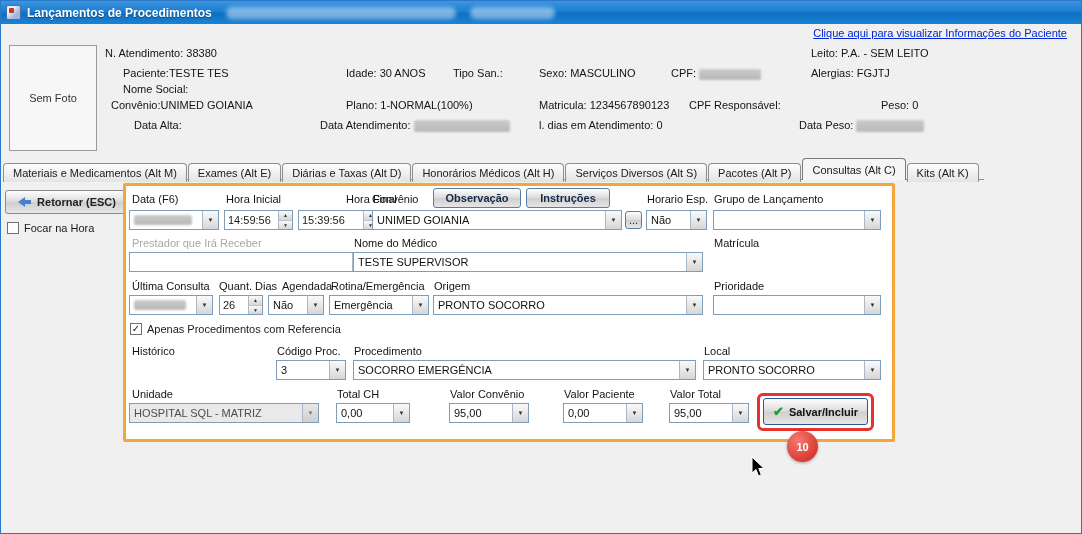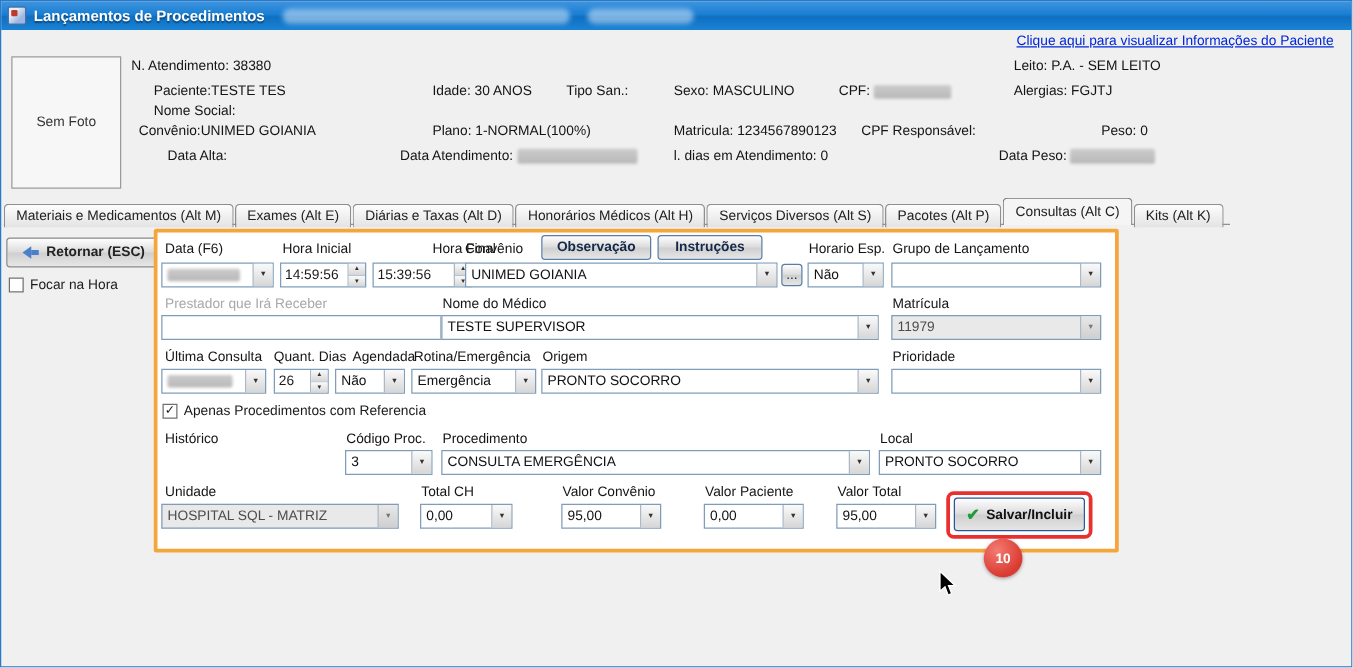--- a/index.html
+++ b/index.html
@@ -194,24 +194,20 @@
   <span class="lbl" style="left:713px;top:236px;">Matrícula</span>
 
   <div class="combo" style="left:128px;top:251px;width:240px;">
     <span class="val"></span>
     <span class="darrow">▼</span>
   </div>
   <div class="combo" style="left:352px;top:251px;width:350px;">
     <span class="val">TESTE SUPERVISOR</span>
     <span class="darrow">▼</span>
   </div>
-  <div class="combo disabled" style="left:712px;top:251px;width:168px;">
-    <span class="val">11979</span>
-    <span class="darrow">▼</span>
-  </div>
 
   <span class="lbl" style="left:131px;top:279px;">Última Consulta</span>
   <span class="lbl" style="left:218px;top:279px;">Quant. Dias</span>
   <span class="lbl" style="left:281px;top:279px;">Agendada</span>
   <span class="lbl" style="left:330px;top:279px;">Rotina/Emergência</span>
   <span class="lbl" style="left:433px;top:279px;">Origem</span>
   <span class="lbl" style="left:713px;top:279px;">Prioridade</span>
 
   <div class="combo" style="left:128px;top:294px;width:84px;">
     <span class="val">
@@ -251,21 +247,21 @@
   <span class="lbl" style="left:131px;top:344px;">Histórico</span>
   <span class="lbl" style="left:276px;top:344px;">Código Proc.</span>
   <span class="lbl" style="left:353px;top:344px;">Procedimento</span>
   <span class="lbl" style="left:703px;top:344px;">Local</span>
 
   <div class="combo" style="left:275px;top:359px;width:70px;">
     <span class="val">3</span>
     <span class="darrow">▼</span>
   </div>
   <div class="combo" style="left:352px;top:359px;width:343px;">
-    <span class="val">CONSULTA EMERGÊNCIA</span>
+    <span class="val">SOCORRO EMERGÊNCIA</span>
     <span class="darrow">▼</span>
   </div>
   <div class="combo" style="left:702px;top:359px;width:178px;">
     <span class="val">PRONTO SOCORRO</span>
     <span class="darrow">▼</span>
   </div>
 
   <span class="lbl" style="left:131px;top:387px;">Unidade</span>
   <span class="lbl" style="left:336px;top:387px;">Total CH</span>
   <span class="lbl" style="left:449px;top:387px;">Valor Convênio</span>

